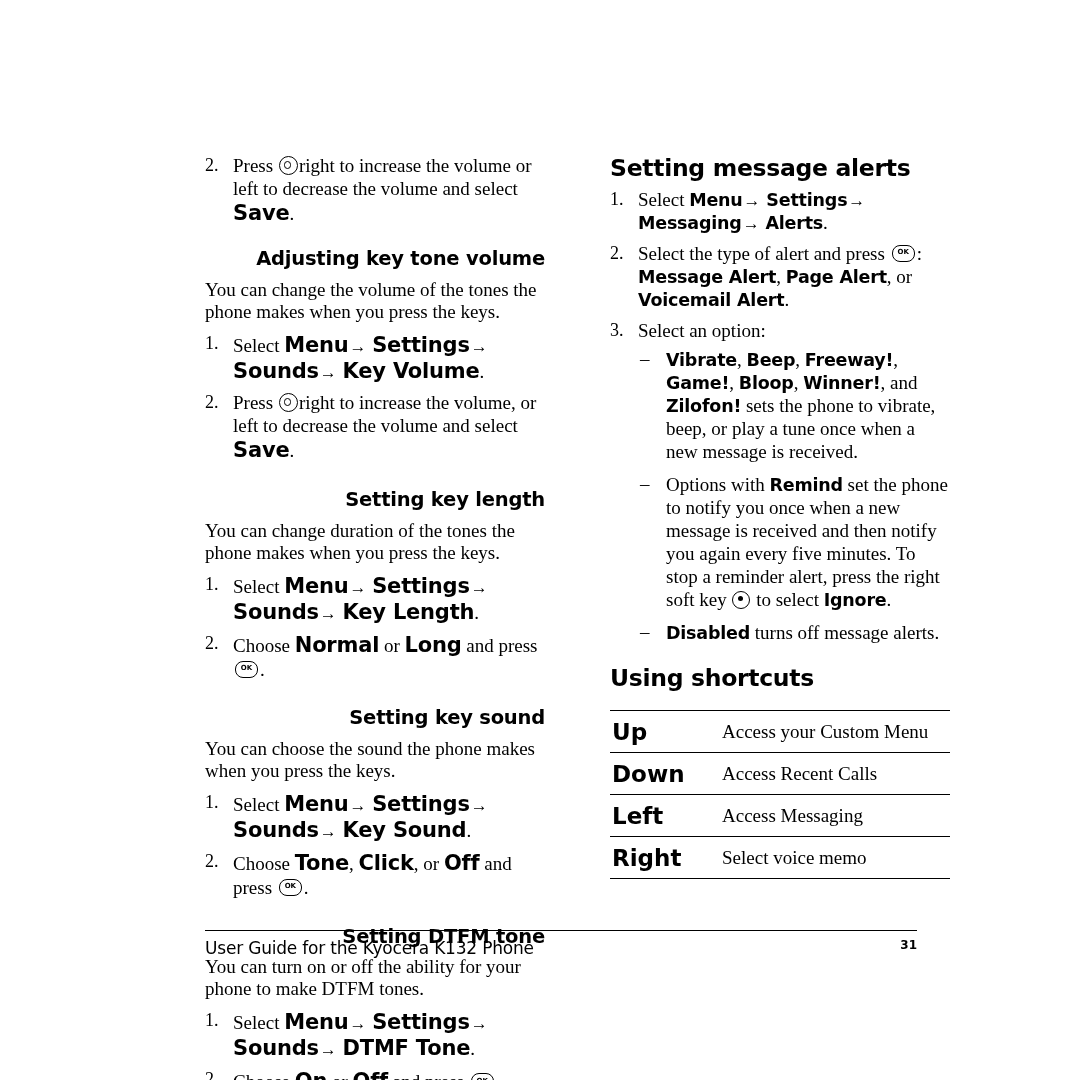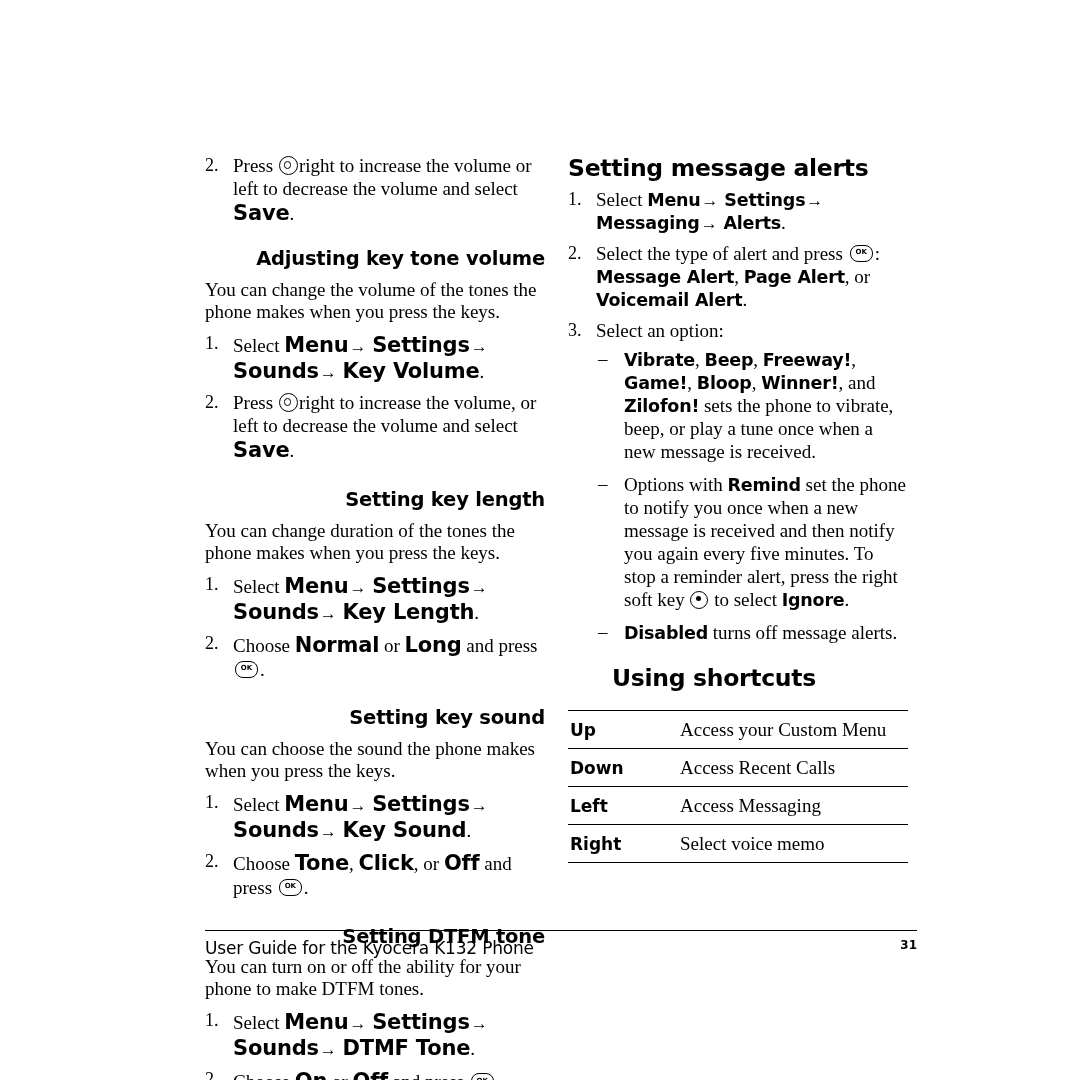--- a/index.html
+++ b/index.html
@@ -20,21 +20,21 @@
     left: 0; top: 0;
     width: 1080px;
     height: 1080px;
   }
   .col {
     position: absolute;
     top: 155px;
     width: 340px;
   }
   .col-left  { left: 205px; }
-  .col-right { left: 568px; }
+  .col-right { left: 610px; }
 
   
   h2.sec {
     font-family: "DejaVu Sans", sans-serif;
     font-weight: bold;
     font-size: 23.5px;
     letter-spacing: -0.3px;
     margin: 0 0 7px 0;
     line-height: 1.15;
   }
@@ -177,21 +177,21 @@
     padding: 8px 0 7px 0;
     font-size: 19px;
     vertical-align: middle;
   }
   table.shortcuts tr { border-bottom: 1.2px solid #000; }
   table.shortcuts tr:first-child { border-top: 1.2px solid #000; }
   table.shortcuts td.k {
     width: 98px;
     font-family: "DejaVu Sans", sans-serif;
     font-weight: bold;
-    font-size: 17px;
+    font-size: 23px;
     padding-left: 2px;
   }
   table.shortcuts td.v { padding-left: 12px; }
 
   
   .footer-rule {
     position: absolute;
     left: 205px;
     top: 930px;
     width: 712px;
@@ -355,21 +355,21 @@
           </li>
           <li>
             <span class="dash">–</span>
             <span class="ui-lg">Disabled</span>
             <span>turns off message alerts.</span>
           </li>
         </ul>
       </li>
     </ol>
 
-    <h2 class="sec" style="margin-top:20px;margin-left:44px;">Using shortcuts</h2>
+    <h2 class="sec" style="margin-top:20px;">Using shortcuts</h2>
 
     <table class="shortcuts">
       <tbody>
         <tr>
           <td class="k">Up</td>
           <td class="v">Access your Custom Menu</td>
         </tr>
         <tr>
           <td class="k">Down</td>
           <td class="v">Access Recent Calls</td>

